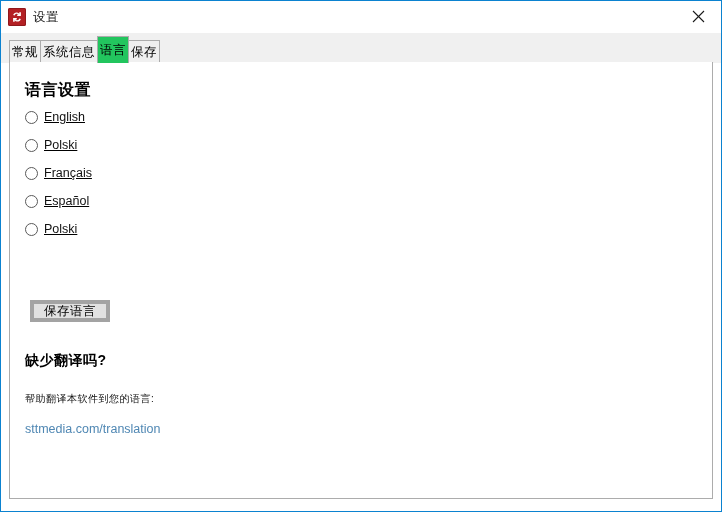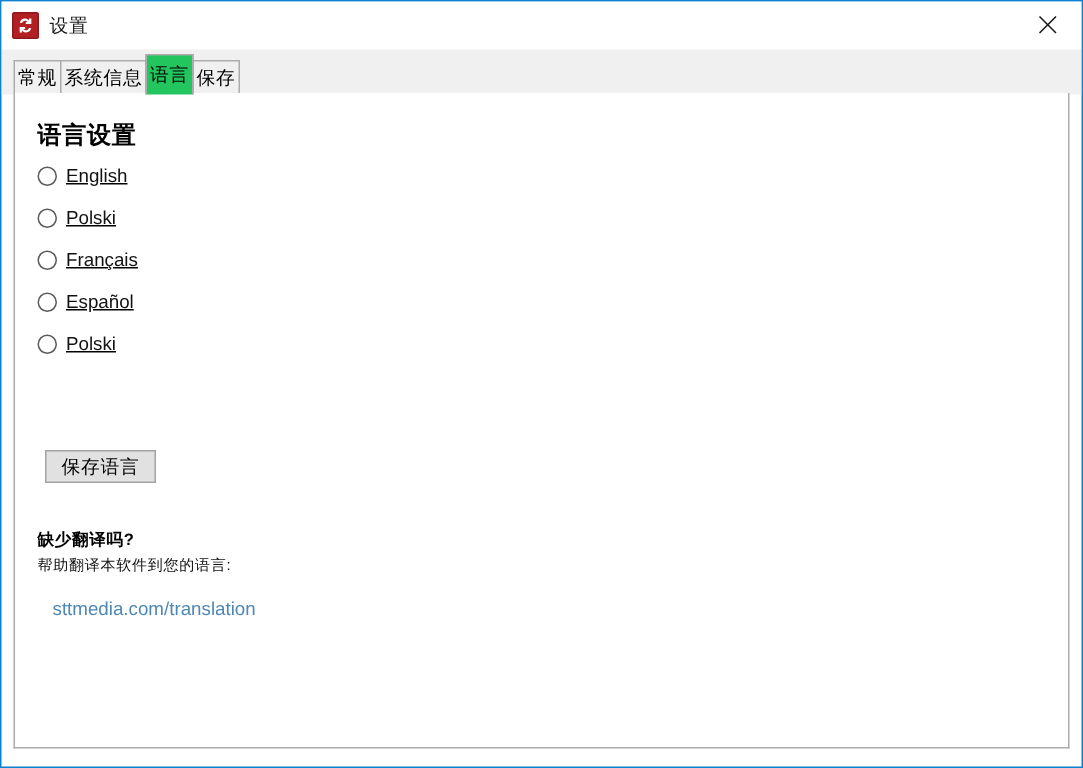--- a/index.html
+++ b/index.html
@@ -192,61 +192,60 @@
   
   #save-language-button {
     position: absolute;
     left: 20px;
     top: 238px;
     min-width: 72px;
     height: 22px;
     box-sizing: border-box;
     padding: 0 10px;
     background: #e1e1e1;
-    border: 1px solid #a3a3a3;
+    border: 4px solid #a3a3a3;
     font-family: "Liberation Sans", "DejaVu Sans", sans-serif;
     font-size: 12.5px;
     color: #000000;
     letter-spacing: 0.5px;
     cursor: default;
     display: flex;
     align-items: center;
     justify-content: center;
     line-height: 1;
   }
 
   
   #translation-block {
     position: absolute;
     left: 15px;
     top: 290px;
     width: 400px;
   }
   #translation-heading {
-    font-size: 11px;
+    font-size: 14px;
     font-weight: bold;
     color: #000000;
     letter-spacing: 0.5px;
-    margin-bottom: 3px;
+    margin-bottom: 22px;
     white-space: nowrap;
   }
   #translation-desc {
     font-size: 10px;
     color: #111111;
     letter-spacing: 0.5px;
     margin-bottom: 13px;
     white-space: nowrap;
   }
   #translation-link {
     font-size: 12.5px;
     color: #4f87b3;
     text-decoration: none;
     cursor: default;
     white-space: nowrap;
-    margin-left: 10px;
   }
 
   
   #watermark {
     position: absolute;
     right: 10px;
     bottom: 2px;
     width: 132px;
     height: 52px;
     pointer-events: none;

